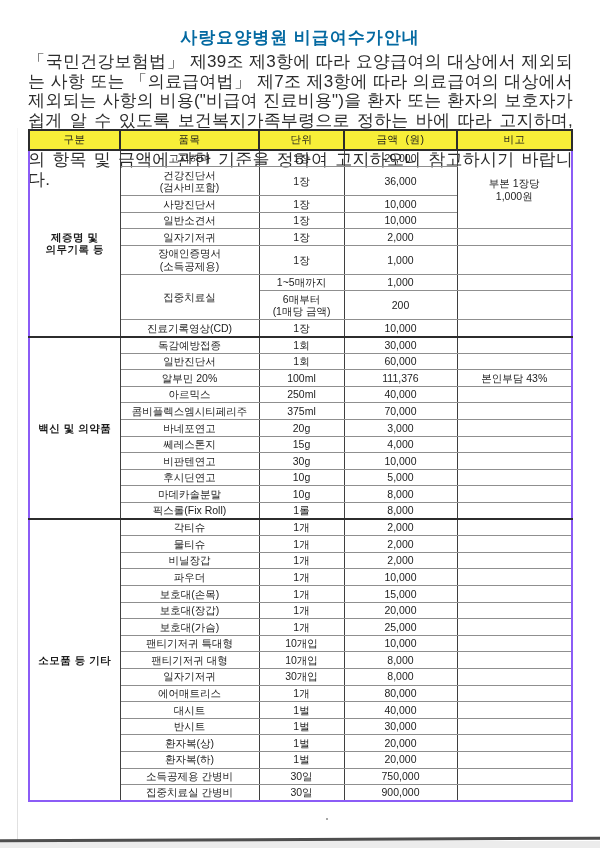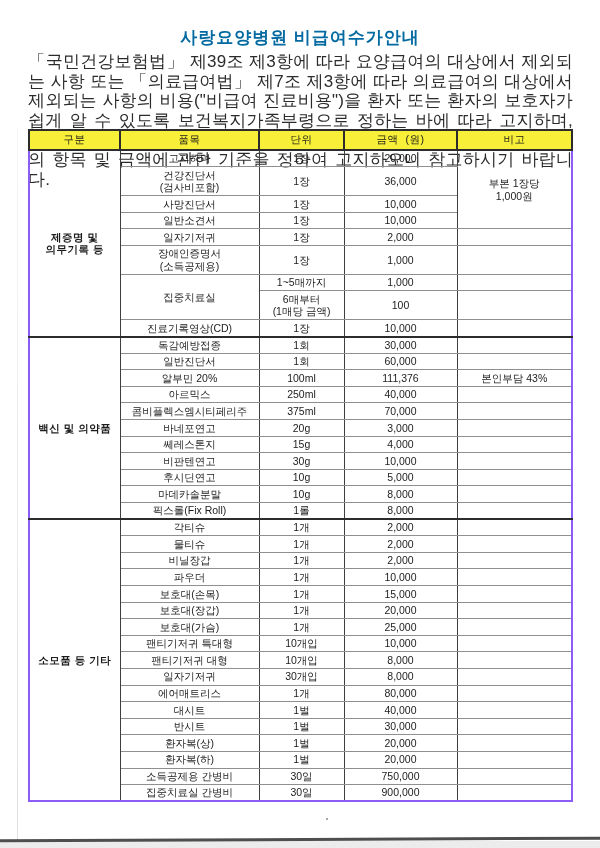--- a/index.html
+++ b/index.html
@@ -129,21 +129,21 @@
         </tr>
         <tr>
           <td rowspan="2" class="item">집중치료실</td>
           <td class="unit">1~5매까지</td>
           <td class="amount">1,000</td>
           <td class="note"></td>
         </tr>
         <tr class="tall">
           <td class="unit">6매부터
 (1매당 금액)</td>
-          <td class="amount">100</td>
+          <td class="amount">200</td>
           <td class="note"></td>
         </tr>
         <tr>
           <td class="item">진료기록영상(CD)</td>
           <td class="unit">1장</td>
           <td class="amount">10,000</td>
           <td class="note"></td>
         </tr>
         <tr class="section-start">
           <td rowspan="11" class="cat">백신 및 의약품</td>

